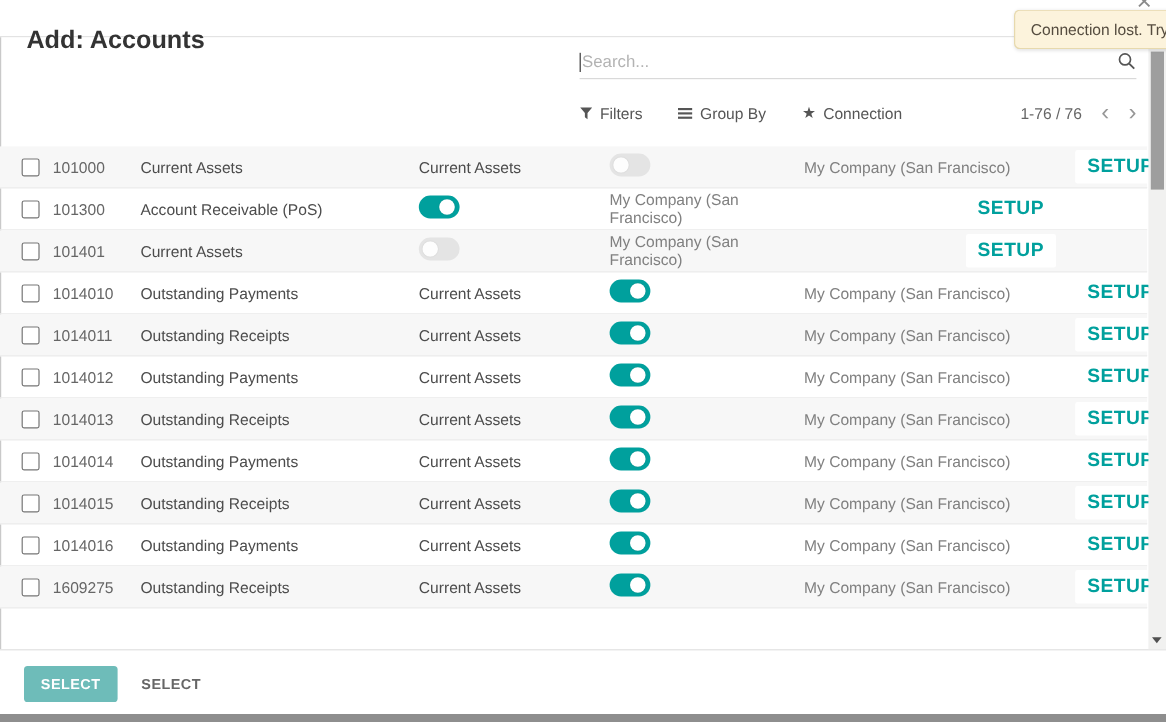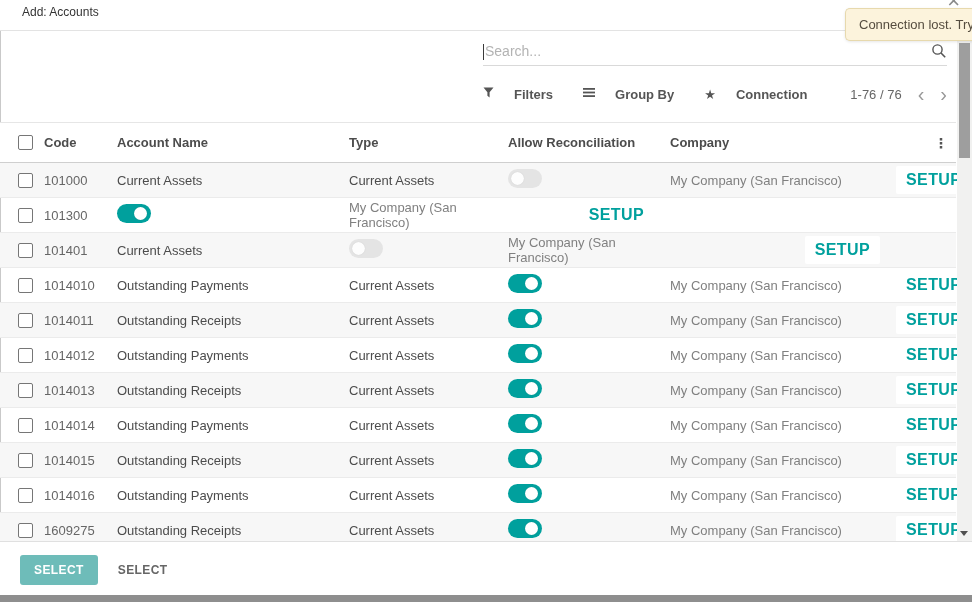--- a/index.html
+++ b/index.html
@@ -4,21 +4,21 @@
 <style>
   html,body { margin:0; padding:0; background:#fff; }
   .screen {
     position:relative; width:972px; height:602px; overflow:hidden;
     background:#fff; font-family:"Liberation Sans","DejaVu Sans",sans-serif;
     box-shadow: inset 1px 0 0 #c9c9c9;
   }
 
   
   .dlg-header { position:absolute; top:0; left:0; right:0; height:30px; border-bottom:1px solid #e3e3e3; background:#fff; }
-  .dlg-title { margin:0; padding:5px 0 0 22px; font-size:12px; font-weight:400; color:#333; }
+  .dlg-title { margin:0; padding:22px 0 0 22px; font-size:21px; font-weight:700; color:#333; }
   .close { position:absolute; top:-10px; right:12px; font-size:22px; color:#8a8a8a; cursor:pointer; line-height:1; }
 
   
   .toast {
     position:absolute; top:8px; left:845px; width:220px; z-index:20;
     background:var(--toast-bg,#fcf3dc); border:1px solid #e7d9ad; border-right:none;
     border-radius:5px 0 0 5px; padding:8px 6px 8px 13px;
     font-size:13px; color:#554c3f; white-space:nowrap; overflow:hidden;
     box-shadow:0 1px 3px rgba(0,0,0,.10);
   }
@@ -28,22 +28,22 @@
     border-bottom:1px solid #d9d9d9; display:flex; align-items:center; }
   .caret { width:1px; height:16px; background:#3a3a3a; flex:0 0 auto; }
   .search-input { flex:1; border:none; outline:none; background:transparent;
     font-family:inherit; font-size:14px; color:#333; padding:0 4px 2px 1px; }
   .search-input::placeholder { color:#b3b3b3; }
   .search-icon { flex:0 0 auto; cursor:pointer; margin-bottom:2px; }
 
   .filter-row { position:absolute; left:483px; right:25px; top:81px; height:26px;
     display:flex; justify-content:space-between; align-items:center; }
   .fbtns { display:flex; align-items:center; gap:30px; }
-  .fbtn { display:inline-flex; gap:20px; background:none; border:none;
-    padding:0; font-family:inherit; font-size:13px; font-weight:bold; color:#555; cursor:pointer; }
+  .fbtn { display:inline-flex; align-items:center; gap:6px; background:none; border:none;
+    padding:0; font-family:inherit; font-size:13px; font-weight:normal; color:#555; cursor:pointer; }
   .star-glyph { font-size:13px; color:#555; }
   .pager { display:flex; align-items:center; gap:16px; font-size:13px; color:#666; }
   .pager-btn { background:none; border:none; padding:0; font-size:20px; line-height:1;
     color:#979797; cursor:pointer; font-family:inherit; }
 
   
   .table { position:absolute; top:122px; left:0; right:16px; }
   .thead, .trow { display:grid; grid-template-columns:44px 73px 232px 159px 162px 226px 1fr; align-items:center; }
   .thead { height:39px; border-top:1px solid #e6e6e6; border-bottom:1px solid #cfcfcf;
     font-size:13px; font-weight:bold; color:#4c4c4c; background:#fff; }
@@ -126,48 +126,38 @@
       </button>
     </div>
     <div class="pager">
       <span>1-76 / 76</span>
       <button class="pager-btn">‹</button>
       <button class="pager-btn">›</button>
     </div>
   </div>
 
   <div class="table">
-    <div class="thead">
-      <div class="c-check">
-          <span class="checkbox"></span>
-        </div>
-      <div>Code</div>
-      <div>Account Name</div>
-      <div>Type</div>
-      <div>Allow Reconciliation</div>
-      <div>Company</div>
-      <div class="h-menu"><span class="kebab">⋮</span></div>
-    </div>
     <div class="tbody">
         <div class="trow">
           <div class="c-check">
             <span class="checkbox"></span>
           </div>
           <div class="c-code">101000</div>
           <div class="c-name">Current Assets</div>
           <div class="c-type">Current Assets</div>
           <div class="c-recon"><span class="toggle off"><span class="knob"></span></span></div>
           <div class="c-company">My Company (San Francisco)</div>
           <div class="c-setup"><button class="setup-btn">SETUP</button></div>
         </div>
         <div class="trow">
           <div class="c-check">
             <span class="checkbox"></span>
           </div>
           <div class="c-code">101300</div>
+          <div class="c-name">Account Receivable (PoS)</div>
           <div class="c-recon"><span class="toggle on"><span class="knob"></span></span></div>
           <div class="c-company">My Company (San Francisco)</div>
           <div class="c-setup"><button class="setup-btn">SETUP</button></div>
         </div>
         <div class="trow">
           <div class="c-check">
             <span class="checkbox"></span>
           </div>
           <div class="c-code">101401</div>
           <div class="c-type">Current Assets</div>

